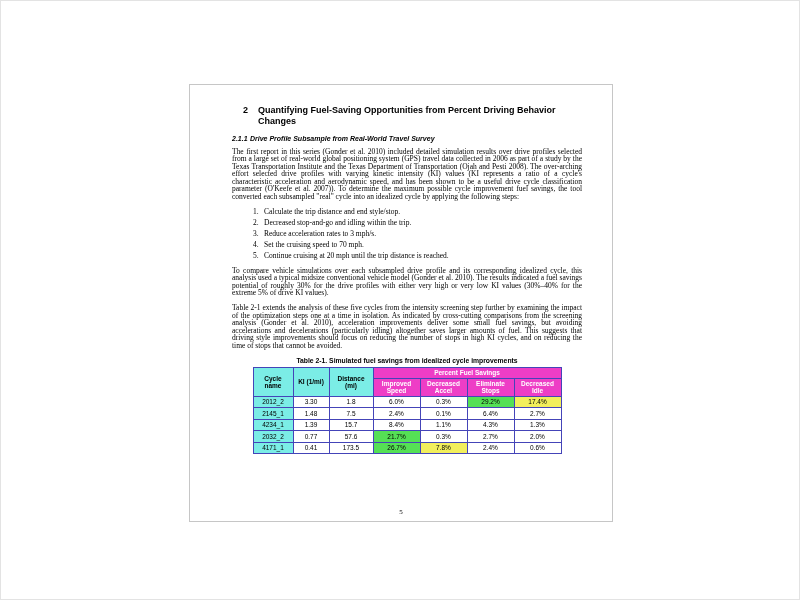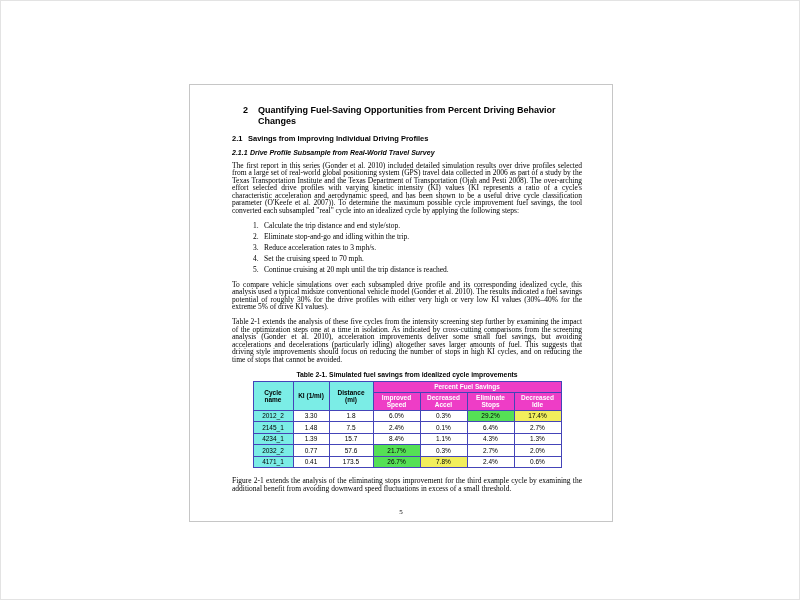--- a/index.html
+++ b/index.html
@@ -74,40 +74,36 @@
 <div class="frame"></div>
 
 <div class="page">
   <div class="content">
 
     <div class="h1">
       <span class="num">2</span>
       <span>Quantifying Fuel-Saving Opportunities from Percent Driving Behavior Changes</span>
     </div>
 
-    <div class="h2">
-      <span class="num">2.1</span>
-      <span>Savings from Improving Individual Driving Profiles</span>
-    </div>
 
     <div class="h3">
       <span class="num">2.1.1</span>
       <span>Drive Profile Subsample from Real-World Travel Survey</span>
     </div>
 
     <p class="body">The first report in this series (Gonder et al. 2010) included detailed simulation results over drive profiles selected from a large set of real-world global positioning system (GPS) travel data collected in 2006 as part of a study by the Texas Transportation Institute and the Texas Department of Transportation (Ojah and Pesti 2008). The over-arching effort selected drive profiles with varying kinetic intensity (KI) values (KI represents a ratio of a cycle's characteristic acceleration and aerodynamic speed, and has been shown to be a useful drive cycle classification parameter (O'Keefe et al. 2007)). To determine the maximum possible cycle improvement fuel savings, the tool converted each subsampled "real" cycle into an idealized cycle by applying the following steps:</p>
 
     <div class="steps">
       <div class="step">
         <span class="n">1.</span>
         <span>Calculate the trip distance and end style/stop.</span>
       </div>
       <div class="step">
         <span class="n">2.</span>
-        <span>Eliminate stop-and-go and idling within the trip.</span>
+        <span>Decreased stop-and-go and idling within the trip.</span>
       </div>
       <div class="step">
         <span class="n">3.</span>
         <span>Reduce acceleration rates to 3 mph/s.</span>
       </div>
       <div class="step">
         <span class="n">4.</span>
         <span>Set the cruising speed to 70 mph.</span>
       </div>
       <div class="step">
@@ -179,18 +175,17 @@
           <td style="background: rgb(255, 255, 255);">0.41</td>
           <td style="background: rgb(255, 255, 255);">173.5</td>
           <td style="background: rgb(85, 224, 85);">26.7%</td>
           <td style="background: rgb(242, 239, 92);">7.8%</td>
           <td style="background: rgb(255, 255, 255);">2.4%</td>
           <td style="background: rgb(255, 255, 255);">0.6%</td>
         </tr>
       </tbody>
     </table>
 
-    <p class="body after-table">Figure 2-1 extends the analysis of the eliminating stops improvement for the third example cycle by examining the additional benefit from avoiding downward speed fluctuations in excess of a small threshold.</p>
 
   </div>
 
   <div class="pagenum">5</div>
 </div>
 
 </body></html>

